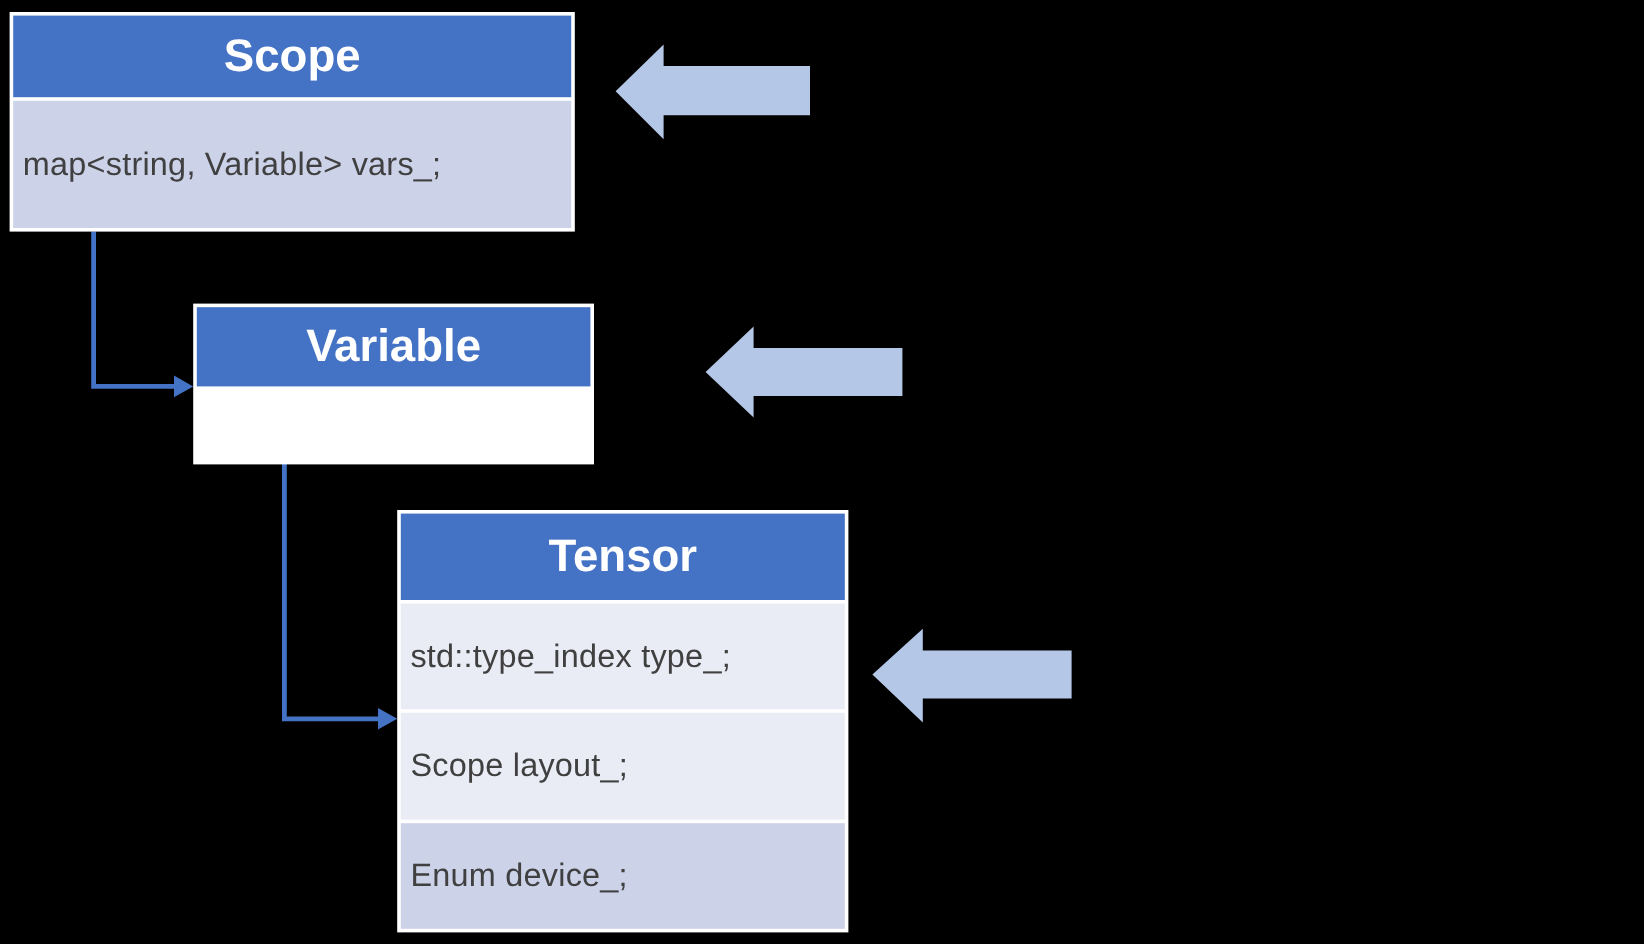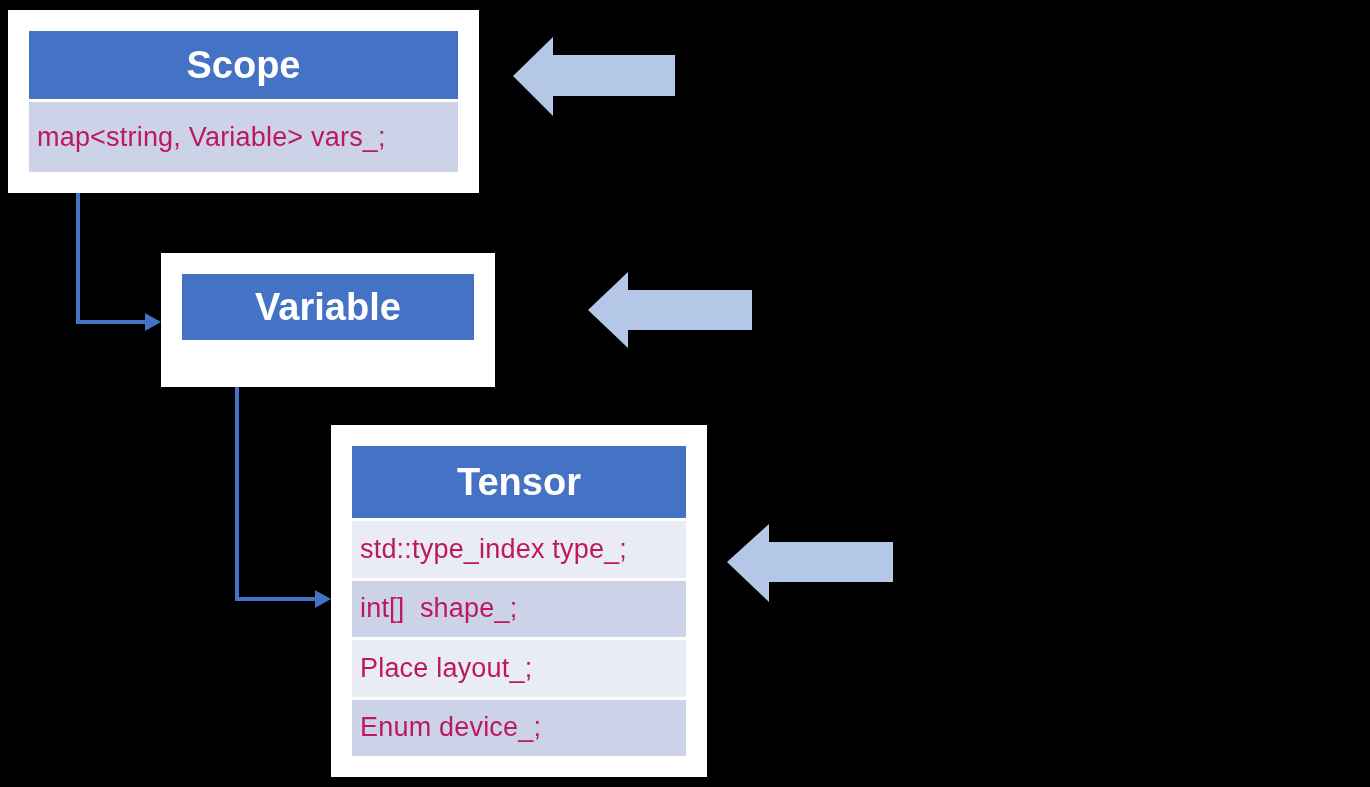--- a/index.html
+++ b/index.html
@@ -17,21 +17,21 @@
   }
   .overlay {
     position: absolute;
     left: 0; top: 0;
     width: 1370px;
     height: 787px;
   }
   .class-box {
     position: absolute;
     background: #ffffff;
-    padding: 21px;
+    padding: 3px;
     display: flex;
     flex-direction: column;
     gap: 3px;
     box-sizing: border-box;
   }
   .class-box .hdr {
     background: #4472C4;
     color: #ffffff;
     font-weight: bold;
     font-size: 38px;
@@ -39,21 +39,21 @@
     align-items: center;
     justify-content: center;
     flex: 0 0 auto;
   }
   .class-box .field {
     flex: 1 1 0;
     display: flex;
     align-items: center;
     padding-left: 8px;
     font-size: 27px;
-    color: #be185d;
+    color: #404040;
     letter-spacing: 0.2px;
     white-space: pre;
   }
   .row-dark  { background: #CCD2E8; }
   .row-light { background: #E9EBF5; }
 
   #box-scope    { left: 8px;   top: 10px;  width: 471px; height: 183px; }
   #box-scope .hdr    { height: 68px; }
   #box-variable { left: 161px; top: 253px; width: 334px; height: 134px; }
   #box-variable .hdr { height: 66px; }
@@ -87,18 +87,17 @@
     <div class="field row-dark">map&lt;string, Variable&gt; vars_;</div>
   </div>
 
   <div class="class-box" id="box-variable">
     <div class="hdr">Variable</div>
   </div>
 
   <div class="class-box" id="box-tensor">
     <div class="hdr">Tensor</div>
     <div class="field row-light">std::type_index type_;</div>
-    <div class="field row-dark">int[]  shape_;</div>
-    <div class="field row-light">Place layout_;</div>
+    <div class="field row-light">Scope layout_;</div>
     <div class="field row-dark">Enum device_;</div>
   </div>
 
 </div>
 
 </body></html>

